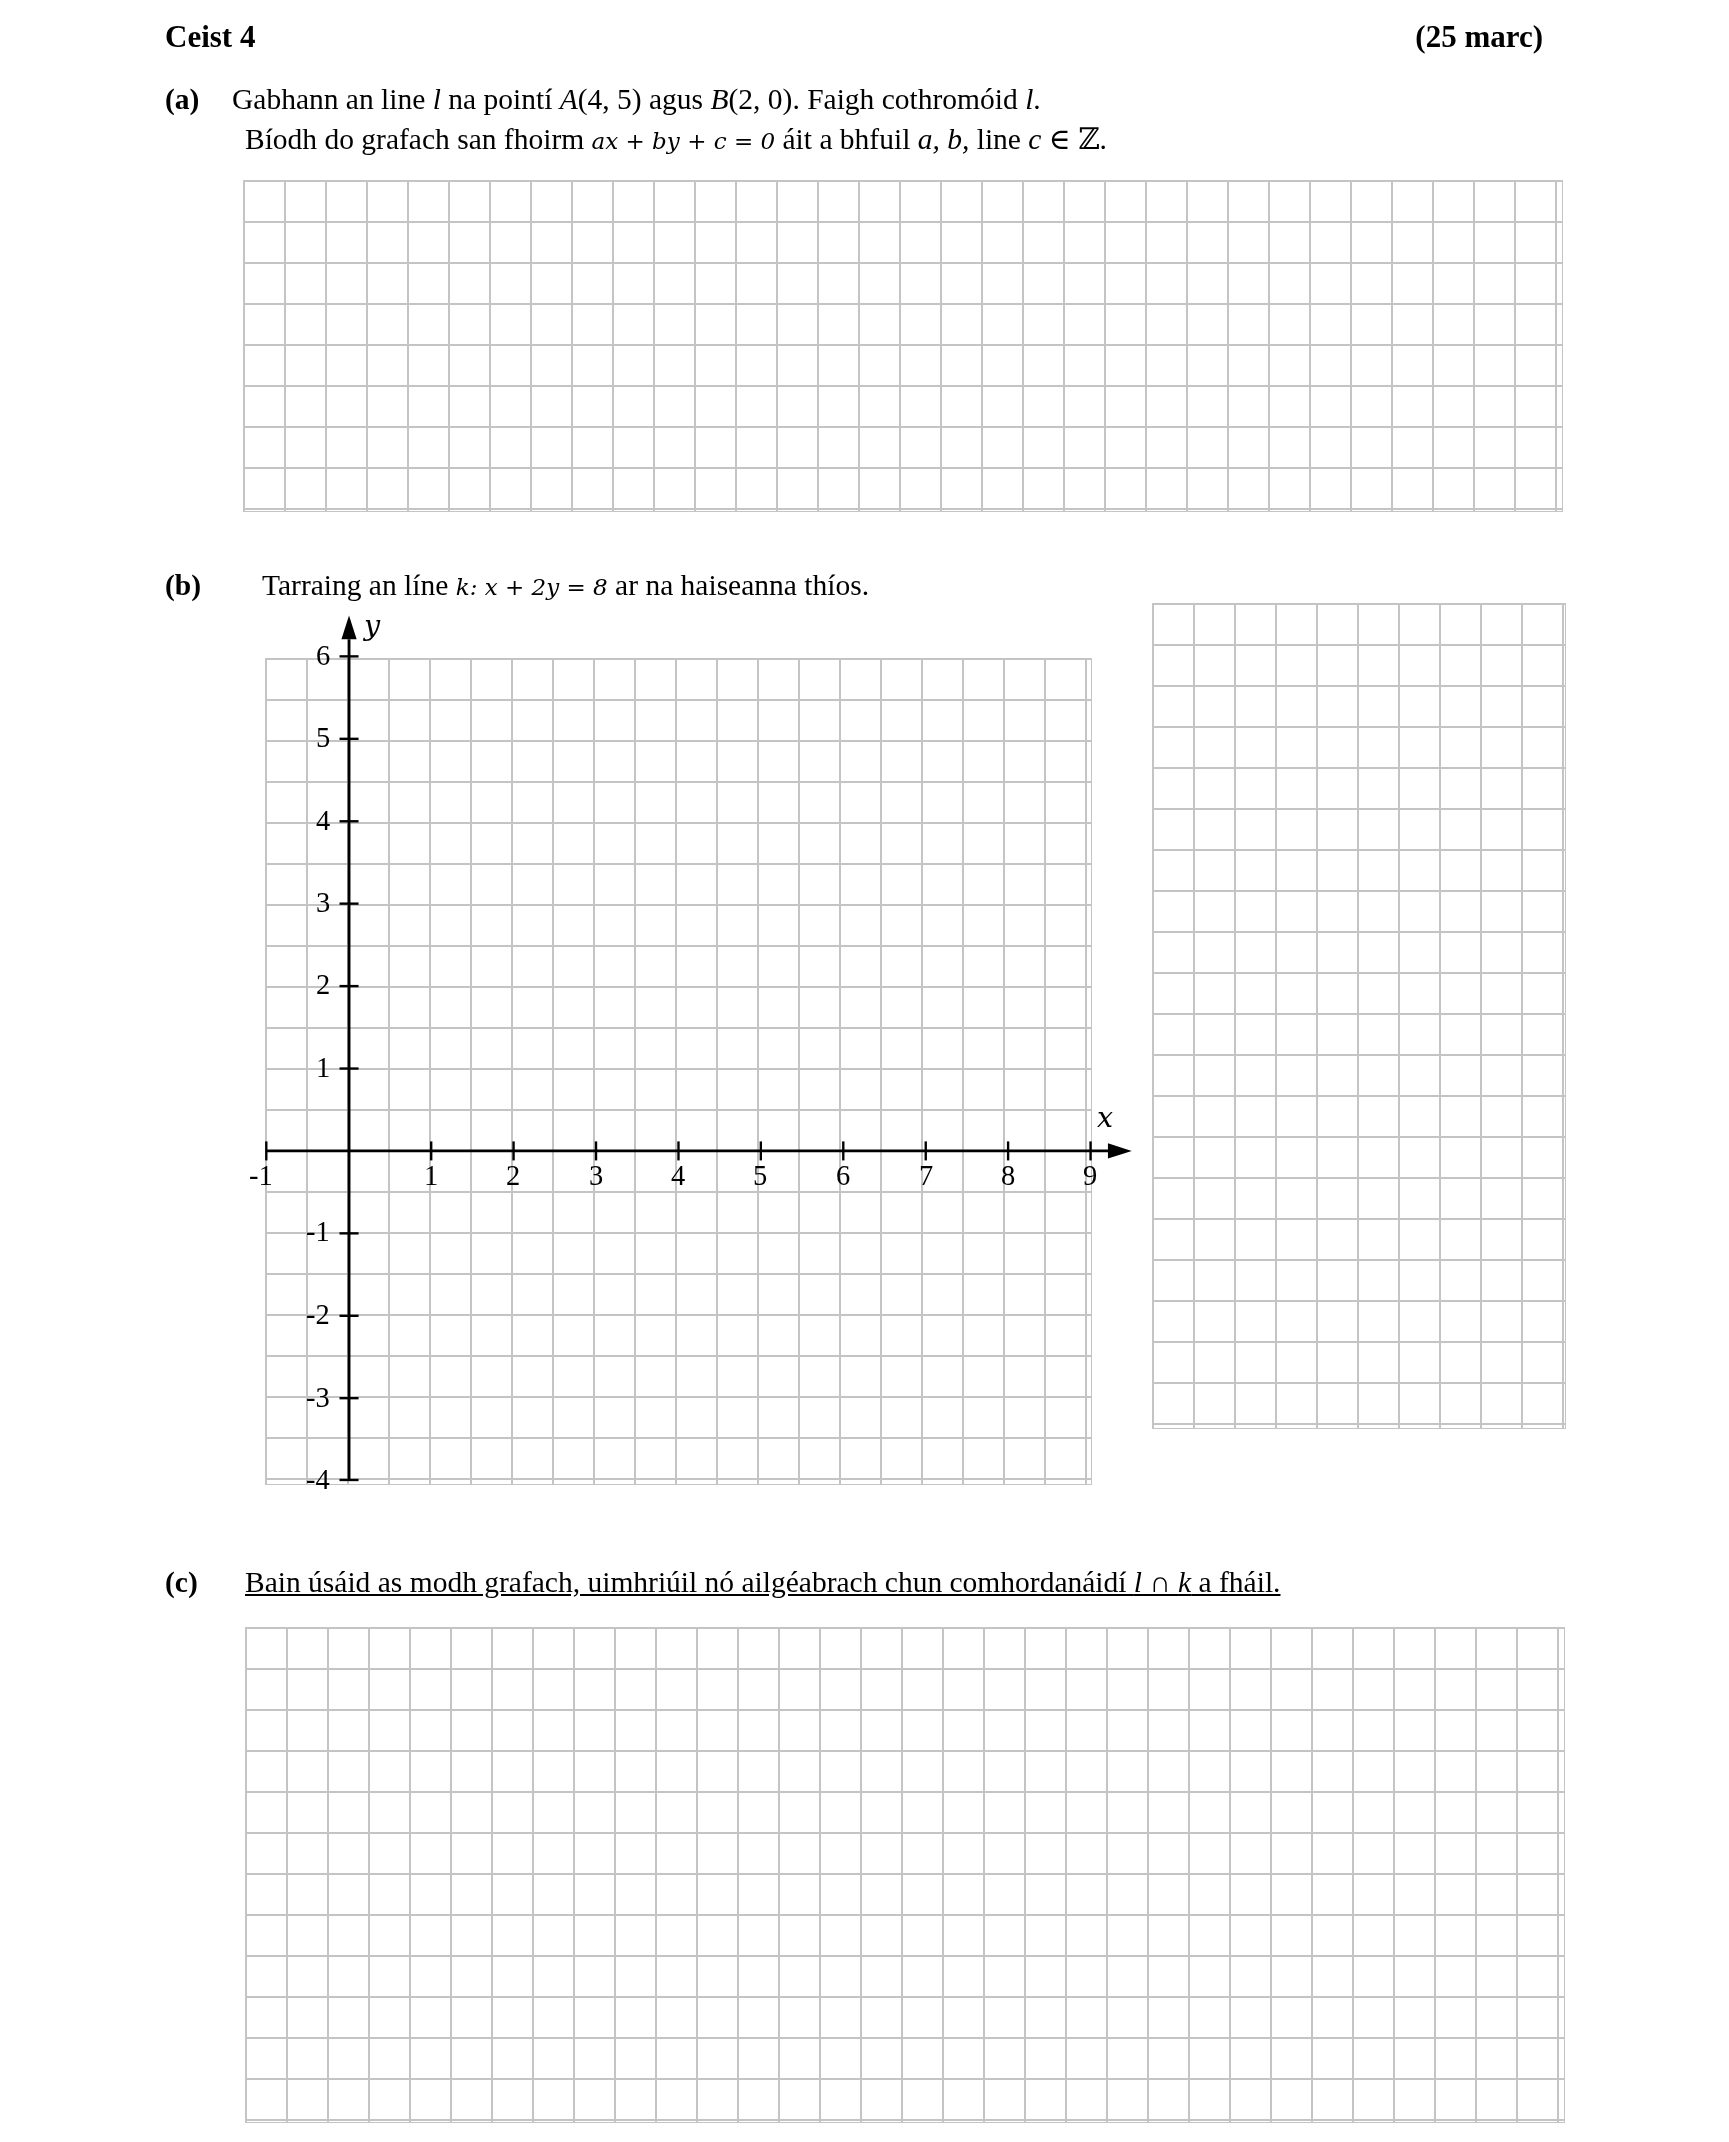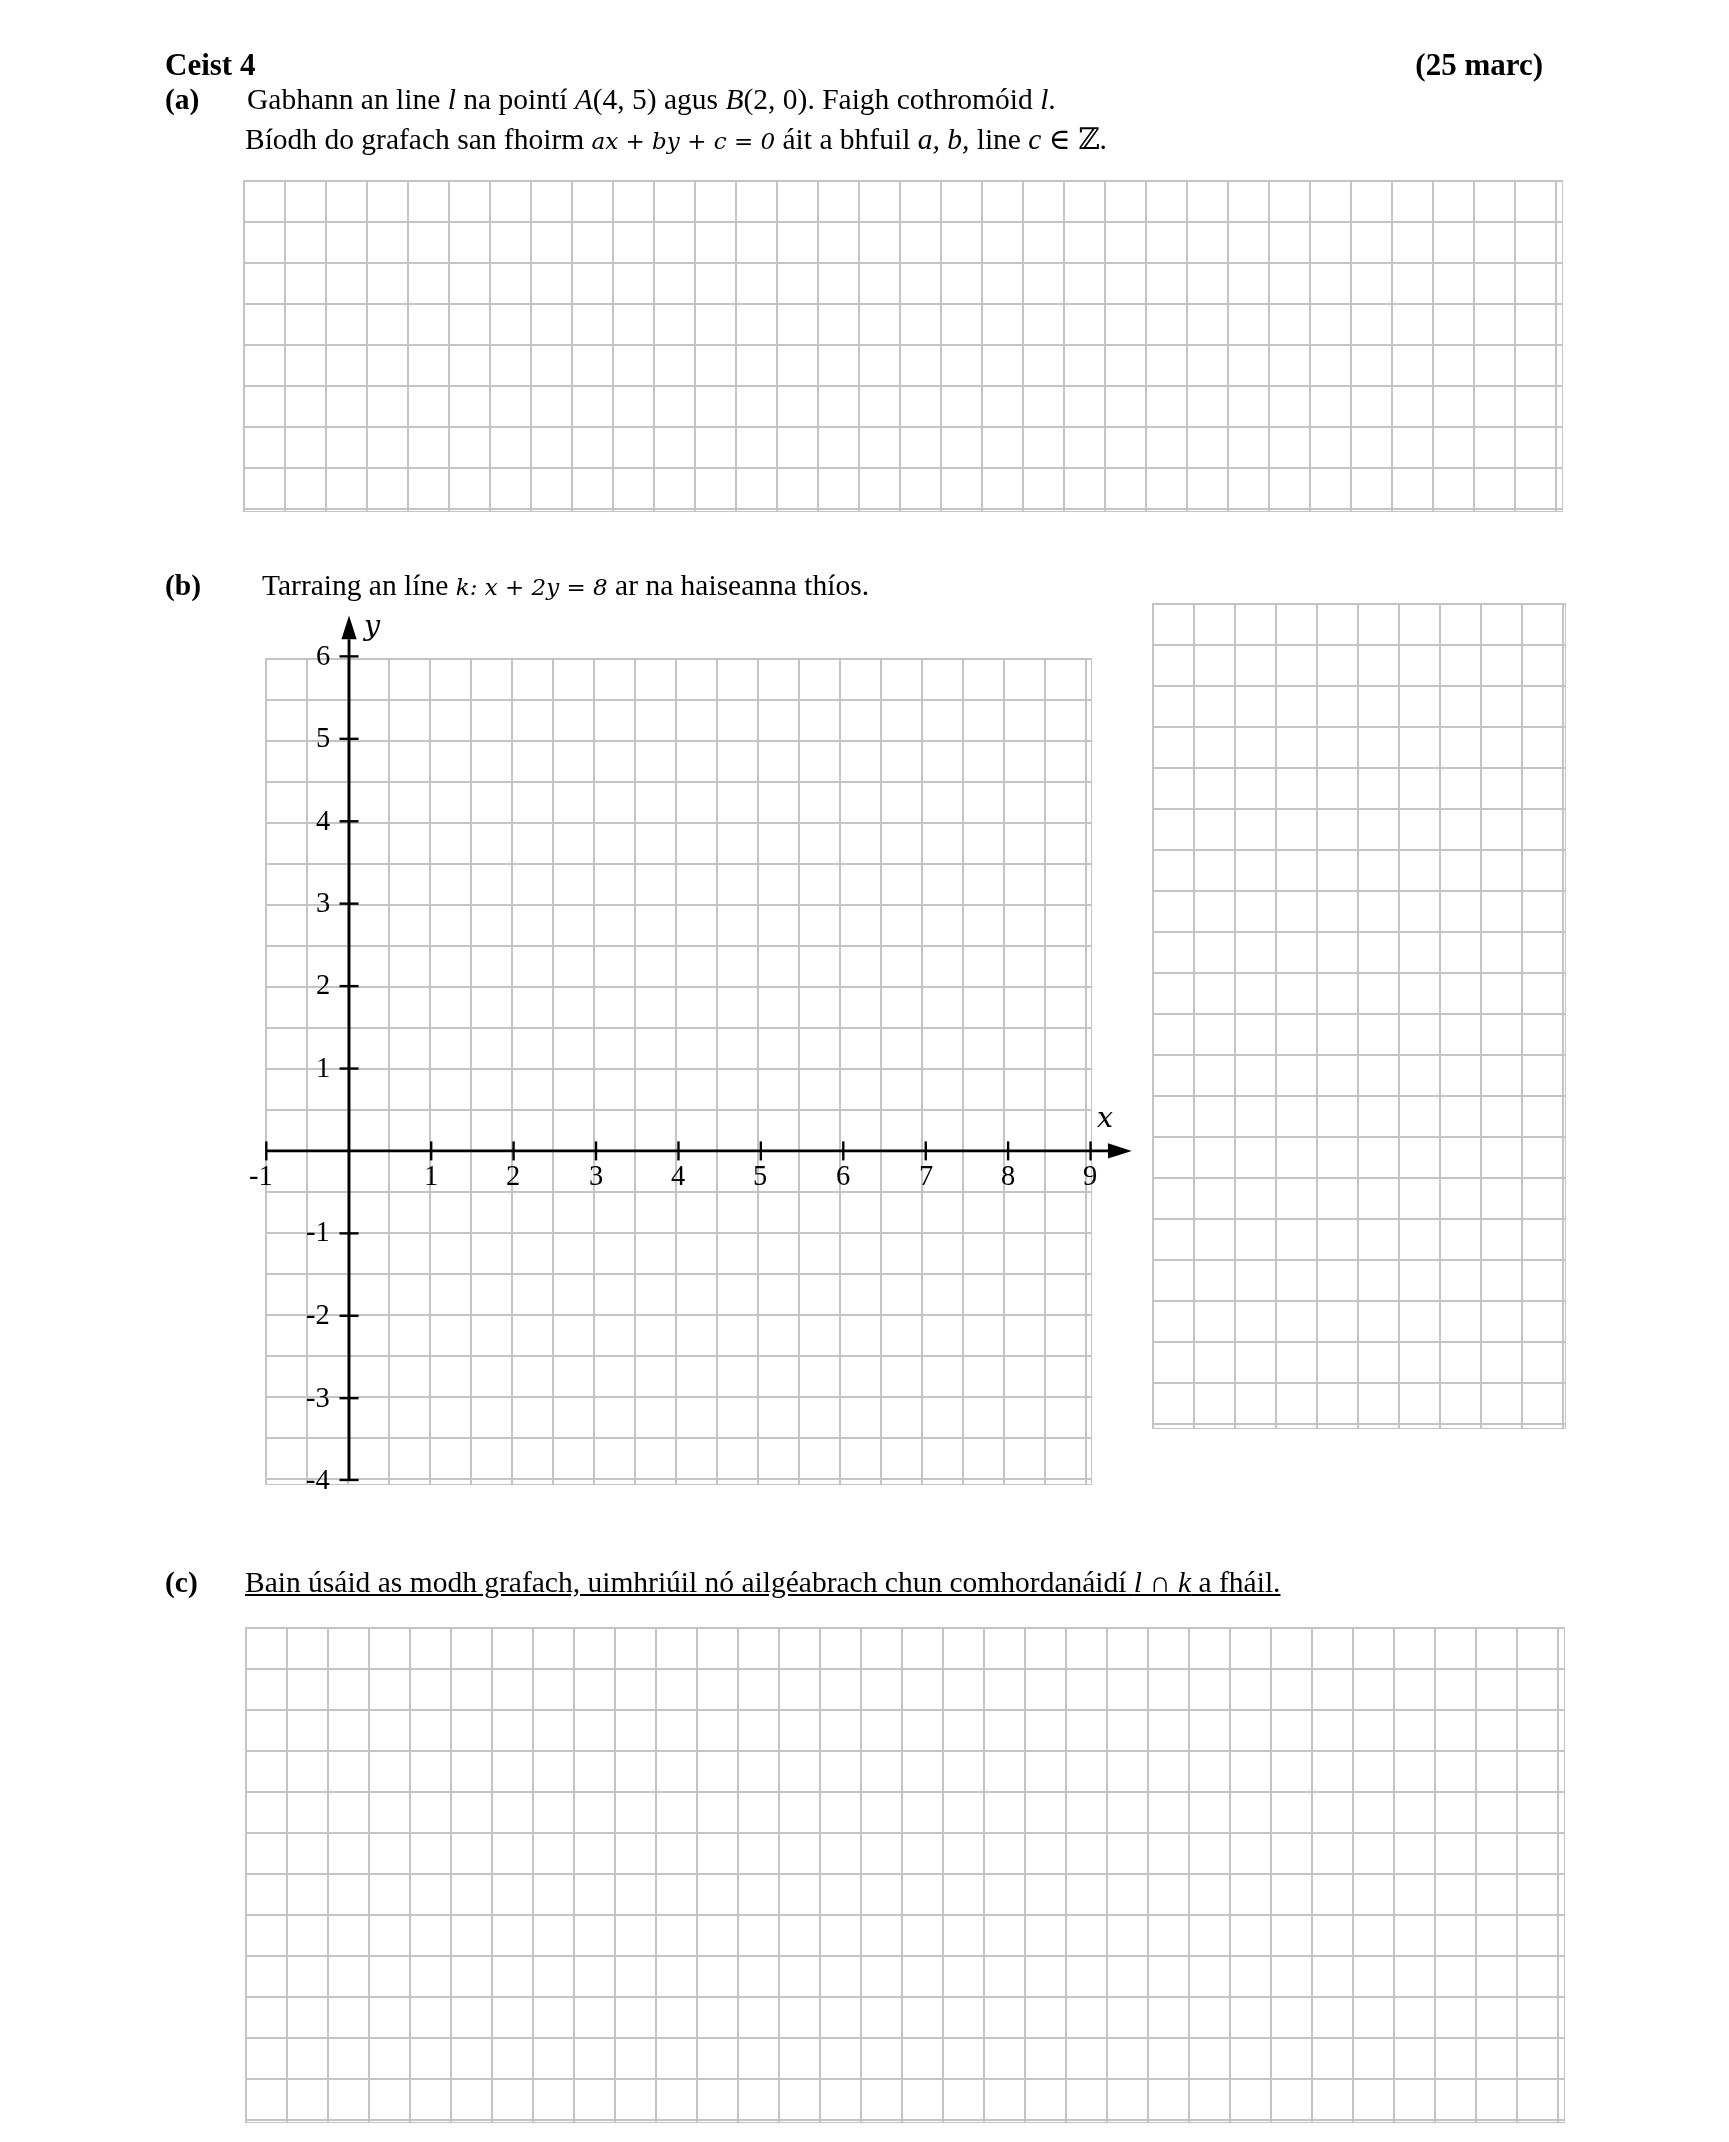--- a/index.html
+++ b/index.html
@@ -1,19 +1,19 @@
 <!DOCTYPE html>
 <html style="font-size:15px"><head>
 <meta charset="utf-8">
 <style>
   html, body { margin: 0; padding: 0; background: #ffffff; }
   body { width: 1729px; height: 2143px; position: relative; overflow: hidden;
          font-family: "Liberation Serif", "DejaVu Serif", serif; color: #000; }
   .abs { position: absolute; }
-  .hdr { font-weight: bold; font-size: 31px; line-height: 1; margin-top: 28px; }
+  .hdr { font-weight: bold; font-size: 31px; line-height: 1; }
   .label { font-weight: bold; font-size: 29.5px; line-height: 1; }
   .text { font-size: 29.5px; line-height: 1; white-space: nowrap; }
   .math { font-family: "DejaVu Serif", "Liberation Serif", serif; font-style: italic; font-size: 23px; }
   .var { font-style: italic; }
   .grid {
     position: absolute;
     box-sizing: border-box;
     border: 1.9px solid #c4c4c4;
     background-color: #fff;
     background-image:
@@ -23,21 +23,21 @@
     background-position: -1px -1px;
   }
 </style>
 </head>
 <body>
 
 <div class="abs hdr" style="left:165px; top:21px;">Ceist 4</div>
 <div class="abs hdr" style="right:186px; top:21px;">(25 marc)</div>
 
 <div class="abs label" style="left:165px; top:85px;">(a)</div>
-<div class="abs text" style="left:247px; top:85px;">
+<div class="abs text" style="left:232px; top:85px;">
   <span>Gabhann an line </span><span class="var">l</span><span> na pointí </span><span class="var">A</span><span>(4, 5) agus </span><span class="var">B</span><span>(2, 0).  Faigh cothromóid </span><span class="var">l</span><span>.</span>
 </div>
 <div class="abs text" style="left:245px; top:125px;">
   <span>Bíodh do grafach san fhoirm </span><span class="math">ax + by + c = 0</span><span> áit a bhfuil </span><span class="var">a, b,</span><span> line </span><span class="var">c</span><span> ∈ ℤ.</span>
 </div>
 <div class="grid" style="left:243px; top:180px; width:1320px; height:332px;"></div>
 
 <div class="abs label" style="left:165px; top:571px;">(b)</div>
 <div class="abs text" style="left:262px; top:571px;">
   <span>Tarraing an líne </span><span class="math">k: x + 2y = 8</span><span> ar na haiseanna thíos.</span>

